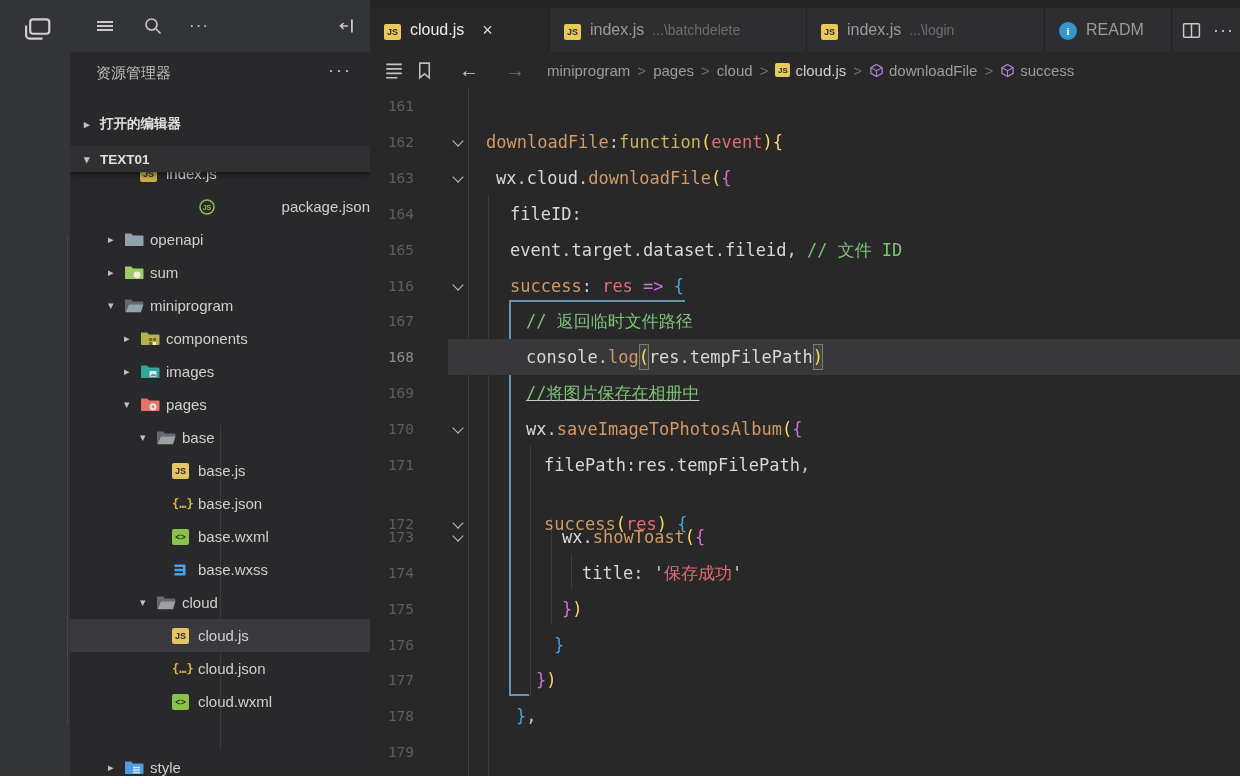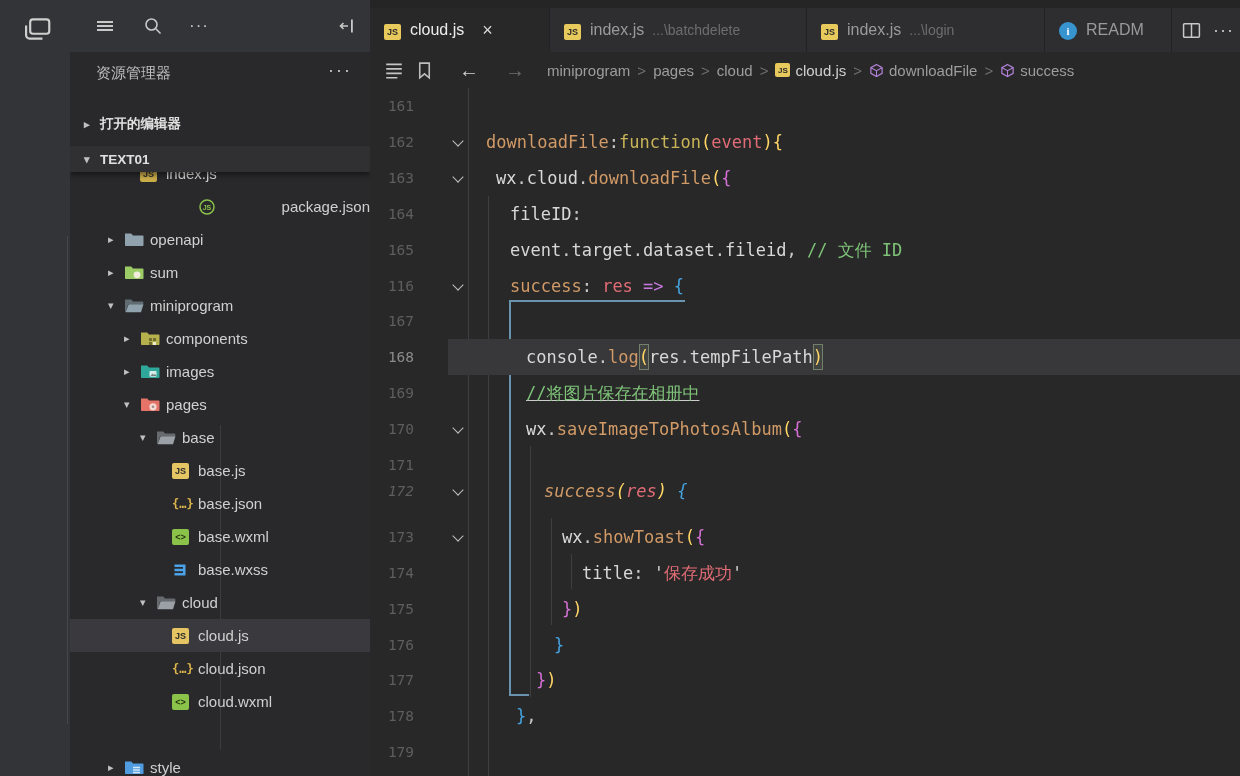--- a/index.html
+++ b/index.html
@@ -448,39 +448,41 @@
           <span class="ln-num">165</span>
           <span class="code" style="left: 140px;"><span class="tk-id">event</span><span class="tk-pun">.</span><span class="tk-id">target</span><span class="tk-pun">.</span><span class="tk-id">dataset</span><span class="tk-pun">.</span><span class="tk-id">fileid</span><span class="tk-pun">, </span><span class="tk-cm">// 文件 ID</span></span>
         </div>
         <div class="ed-line" style="top: 179.5px;">
           <span class="ln-num">116</span>
           <span class="fold"></span>
           <span class="code" style="left: 140px;"><span class="tk-fn">success</span><span class="tk-pun">: </span><span class="tk-param">res</span><span class="tk-op"> =&gt; </span><span class="tk-b3">{</span></span>
         </div>
         <div class="ed-line" style="top: 215.4px;">
           <span class="ln-num">167</span>
+          <span class="code" style="left: 156px;"><span class="tk-cm">// 返回临时文件路径</span></span>
         </div>
         <div class="ed-line" style="top: 251.3px;">
           <div class="cur-band"></div>
           <span class="ln-num cur">168</span>
           <span class="code" style="left: 156px;"><span class="tk-id">console</span><span class="tk-pun">.</span><span class="tk-fn">log</span><span class="tk-b1m">(</span><span class="tk-id">res</span><span class="tk-pun">.</span><span class="tk-id">tempFilePath</span><span class="tk-b1m">)</span></span>
         </div>
         <div class="ed-line" style="top: 287.2px;">
           <span class="ln-num">169</span>
           <span class="code" style="left: 156px; text-decoration: underline;"><span class="tk-cm">//将图片保存在相册中</span></span>
         </div>
         <div class="ed-line" style="top: 323.1px;">
           <span class="ln-num">170</span>
           <span class="fold"></span>
           <span class="code" style="left: 156px;"><span class="tk-id">wx</span><span class="tk-pun">.</span><span class="tk-fn">saveImageToPhotosAlbum</span><span class="tk-b1">(</span><span class="tk-b2">{</span></span>
         </div>
         <div class="ed-line" style="top: 359px;">
           <span class="ln-num">171</span>
-        </div>
-        <div class="ed-line" style="top: 385px; font-style: italic;">
+          <span class="code" style="left: 174px;"><span class="tk-id">filePath</span><span class="tk-pun">:</span><span class="tk-id">res</span><span class="tk-pun">.</span><span class="tk-id">tempFilePath</span><span class="tk-pun">,</span></span>
+        </div>
+        <div class="ed-line" style="top: 418px;">
           <span class="ln-num">172</span>
           <span class="fold"></span>
           <span class="code" style="left: 174px;"><span class="tk-fn">success</span><span class="tk-b1">(</span><span class="tk-param">res</span><span class="tk-b1">)</span><span class="tk-pun"> </span><span class="tk-b3">{</span></span>
         </div>
         <div class="ed-line" style="top: 430.8px;">
           <span class="ln-num">173</span>
           <span class="fold"></span>
           <span class="code" style="left: 192px;"><span class="tk-id">wx</span><span class="tk-pun">.</span><span class="tk-fn">showToast</span><span class="tk-b1">(</span><span class="tk-b2">{</span></span>
         </div>
         <div class="ed-line" style="top: 466.7px;">

